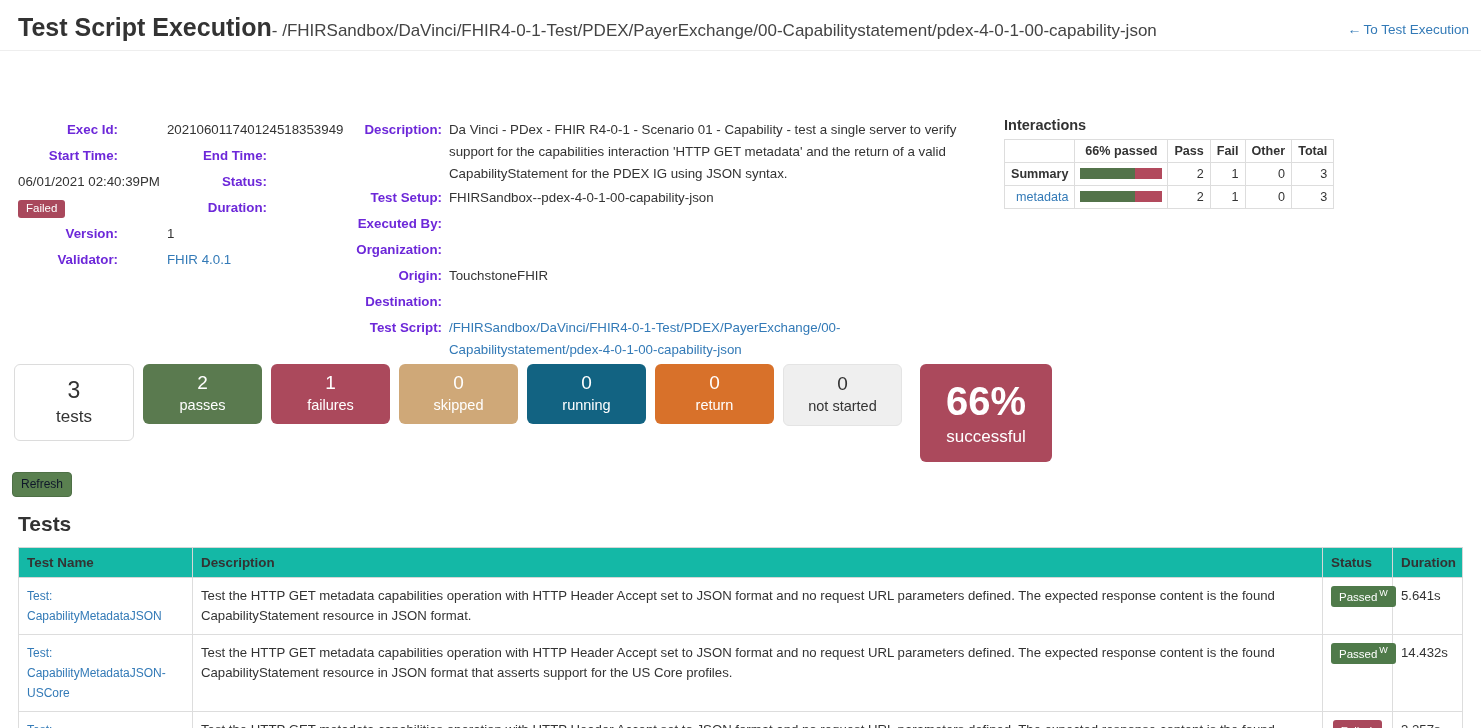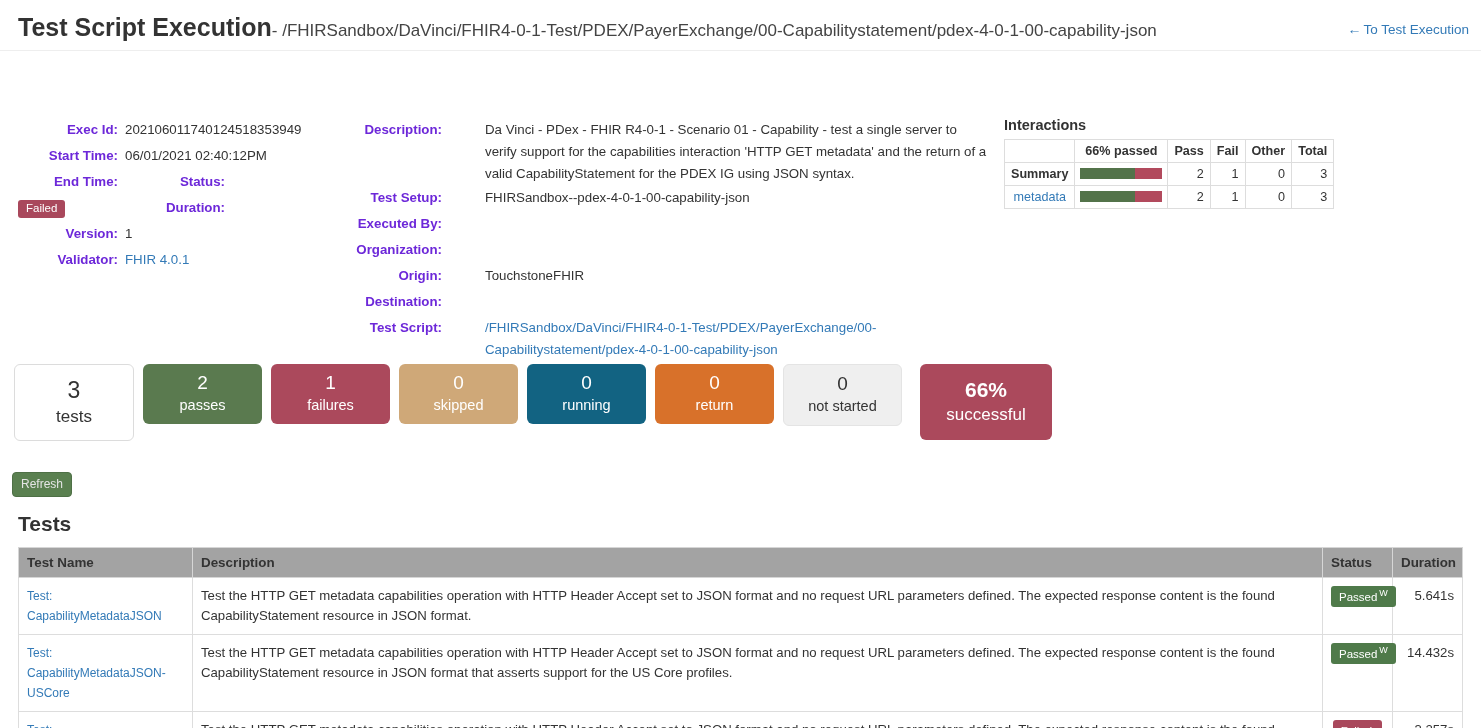--- a/index.html
+++ b/index.html
@@ -61,21 +61,21 @@
     font-weight: bold;
     color: #6d28d9;
     white-space: nowrap;
   }
   .kv .v { color: #333; }
 
   #kv-left  { left: 18px;  top: 66px; width: 330px; }
   #kv-left .k { width: 100px; }
   #kv-mid   { left: 350px; top: 66px; width: 640px; }
   #kv-mid .k { width: 92px; }
-  #kv-mid .v { max-width: 530px; line-height: 22px; padding-top: 2px; margin-left: 36px;}
+  #kv-mid .v { max-width: 530px; line-height: 22px; padding-top: 2px;}
   #kv-mid .v.multiline { line-height: 22px; }
 
   .badge {
     display: inline-block;
     padding: 3px 8px 4px;
     border-radius: 3px;
     font-size: 11.5px;
     color: #fff;
     line-height: 1;
     font-weight: normal;
@@ -100,21 +100,21 @@
     border-collapse: collapse;
     font-size: 12.6px;
   }
   table.itable th, table.itable td {
     border: 1px solid #dddddd;
     padding: 4px 6px;
     text-align: right;
     white-space: nowrap;
   }
   table.itable th { font-weight: bold; text-align: center; }
-  table.itable th.c-label, table.itable td.c-label { text-align: center; }
+  table.itable th.c-label, table.itable td.c-label { text-align: right; }
   table.itable td.c-bar { padding: 4px 5px; }
   .pbar {
     width: 82px; height: 11px;
     background: #e9e9e9;
     display: flex;
     overflow: hidden;
   }
   .pbar .seg-pass { background: #53734a; }
   .pbar .seg-fail { background: #b24a5d; }
 
@@ -147,30 +147,30 @@
   .stat.running { background: #126382; width: 119px; }
   .stat.waiting { background: #d8712a; width: 119px; }
   .stat.notstarted {
     background: #efefef; color: #333; width: 119px;
     border: 1px solid #e4e4e4;
   }
   .stat.successful {
     background: #ab495c; width: 132px;
     padding: 14px 0 16px; margin-left: 9px;
   }
-  .stat.successful .num { font-size: 21px; font-weight: bold; }
+  .stat.successful .num { font-size: 40px; font-weight: bold; }
   .stat.successful .lbl { font-size: 17px; margin-top: 3px; }
 
   
   .refresh-btn {
     position: absolute;
     left: 12px; top: 421px;
     background: #5a8050;
     border: 1px solid #4e7046;
-    color: #e5e5e5;
+    color: #0f172a;
     font-size: 12px;
     padding: 4px 8px 5px;
     border-radius: 4px;
     font-family: "Liberation Sans", sans-serif;
     cursor: pointer;
   }
 
   h3.section-title {
     position: absolute;
     left: 18px; top: 461px;
@@ -186,21 +186,21 @@
     left: 18px; top: 496px;
     width: 1445px;
   }
   table.tests {
     border-collapse: collapse;
     width: 100%;
     font-size: 13.2px;
     table-layout: fixed;
   }
   table.tests th {
-    background: #a3a3a3;
+    background: #14b8a6;
     border: 1px solid #d6d6d6;
     text-align: left;
     font-weight: bold;
     padding: 7px 8px;
     color: #333;
     font-size: 13.4px;
   }
   table.tests td {
     border: 1px solid #dddddd;
     padding: 8px 8px;
@@ -208,42 +208,42 @@
     line-height: 20px;
   }
   table.tests col.c-name { width: 174px; }
   table.tests col.c-desc { width: auto; }
   table.tests col.c-status { width: 70px; }
   table.tests col.c-dur { width: 70px; }
   td.c-name { font-size: 12px; }
   td.c-name .prefix { color: #337ab7; display: block; }
   td.c-name a { display: block; word-break: break-word; }
   td.c-status { text-align: center; vertical-align: middle; }
-  td.c-dur { text-align: right; vertical-align: middle; white-space: nowrap; }
+  td.c-dur { text-align: left; vertical-align: middle; white-space: nowrap; }
   th.c-status-h { text-align: center; }
   th.c-dur-h { text-align: left; }
 </style>
 </head>
 <body>
 
 <div class="page-header">
   <h1><span>Test Script Execution</span><span class="h1-sub">- </span><span class="h1-sub">/FHIRSandbox/DaVinci/FHIR4-0-1-Test/PDEX/PayerExchange/00-Capabilitystatement/pdex-4-0-1-00-capability-json</span></h1>
   <a class="back-link" href="#"><span class="arrow">←</span><span>To Test Execution</span></a>
 </div>
 
 <div class="info-region">
 
   <div class="kv" id="kv-left">
     <div class="k">Exec Id:</div>
     <div class="v">202106011740124518353949</div>
 
     <div class="k">Start Time:</div>
-    <div class="v">06/01/2021 02:40:12PM</div>
 
     <div class="k">End Time:</div>
+    <div class="v">06/01/2021 02:40:39PM</div>
 
     <div class="k">Status:</div>
     <div class="v"><span class="badge badge-failed">Failed</span></div>
 
     <div class="k">Duration:</div>
 
     <div class="k">Version:</div>
     <div class="v">1</div>
 
     <div class="k">Validator:</div>

